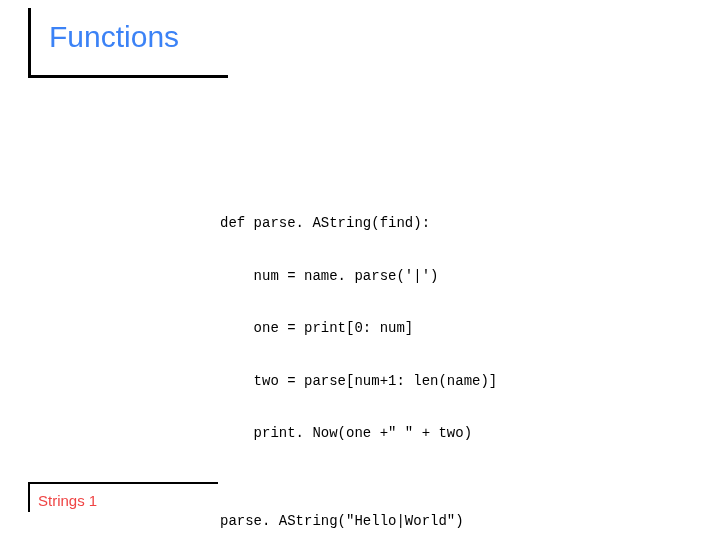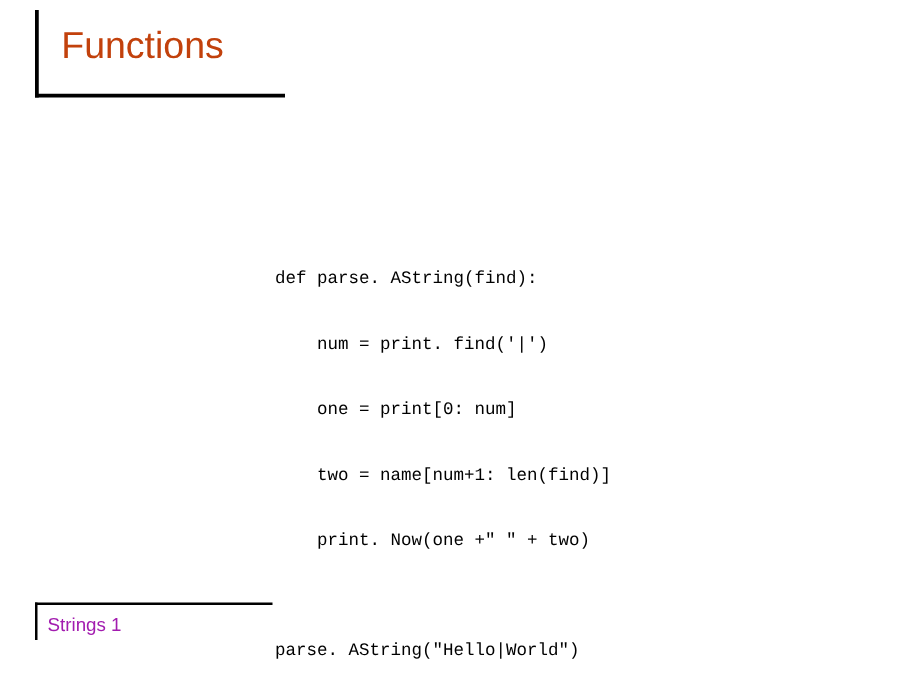--- a/index.html
+++ b/index.html
@@ -21,21 +21,21 @@
       top: 8px;
       width: 200px;
       height: 70px;
       border-left: 3px solid #000;
       border-bottom: 3px solid #000;
       padding: 12px 0 0 18px;
     }
     .title-text {
       font-size: 30px;
       font-weight: 400;
-      color: #c2410c;
+      color: #3b82f6;
     }
     .code-block {
       position: absolute;
       left: 220px;
       top: 180px;
       font-family: "Courier New", Courier, monospace;
       font-size: 14px;
       line-height: 1.25;
       color: #000;
       white-space: pre;
@@ -45,35 +45,35 @@
       left: 28px;
       bottom: 28px;
       width: 190px;
       height: 30px;
       border-top: 2px solid #000;
       border-left: 2px solid #000;
       padding: 8px 0 0 8px;
     }
     .footer-text {
       font-size: 15px;
-      color: #a21caf;
+      color: #ef4444;
     }
   </style>
 </head>
 <body>
 
 <div class="title-region">
   <div class="title-text">Functions</div>
 </div>
 
 <div class="code-block">
   <div>def parse. AString(find):</div>
-  <div>    num = print. find('|')</div>
+  <div>    num = name. parse('|')</div>
   <div>    one = print[0: num]</div>
-  <div>    two = name[num+1: len(find)]</div>
+  <div>    two = parse[num+1: len(name)]</div>
   <div>    print. Now(one +" " + two)</div>
   <div></div>
   <div>parse. AString("Hello|World")</div>
   
 </div>
 
 <div class="footer-region">
   <div class="footer-text">Strings 1</div>
 </div>
 

